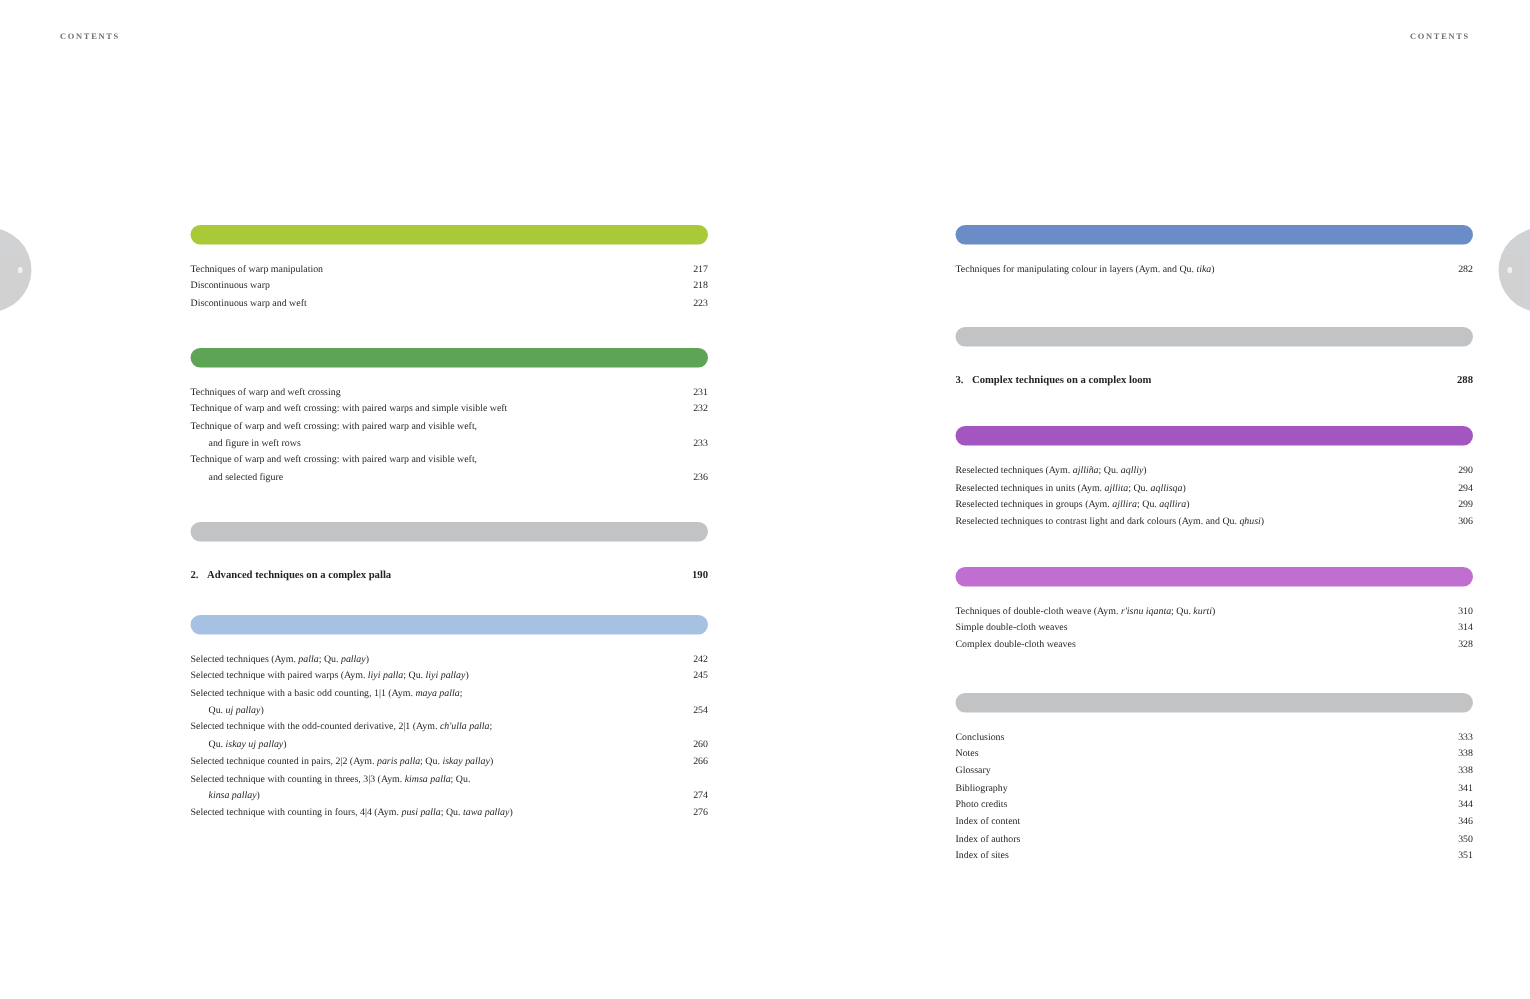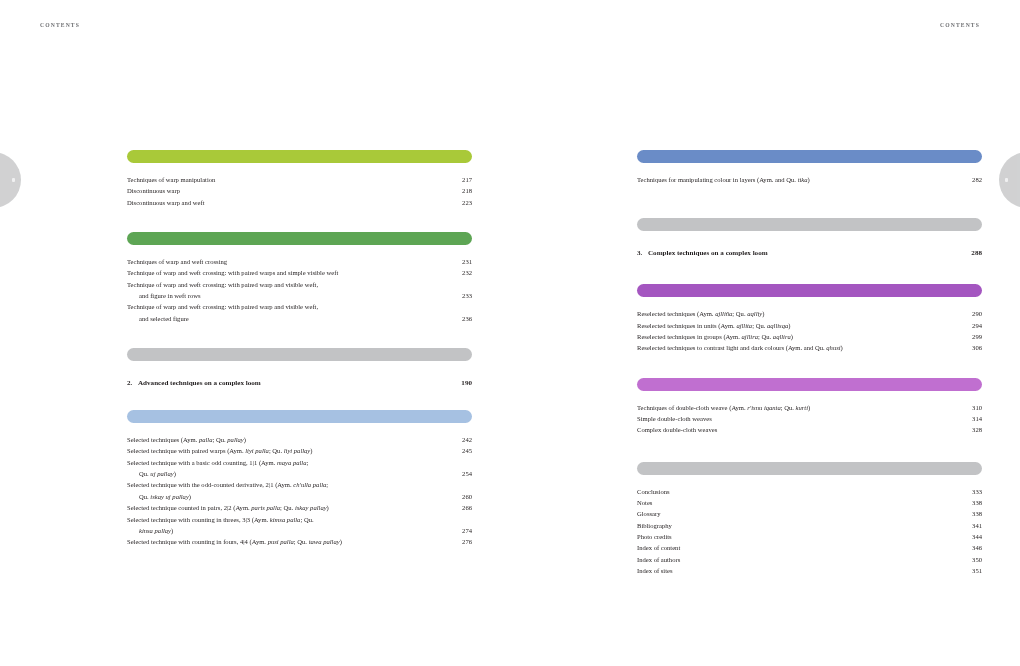--- a/index.html
+++ b/index.html
@@ -192,21 +192,21 @@
           <span class="dotfill"></span>
           <span class="pg">236</span>
         </div>
       </div>
       <div class="sp" style="height: 24px;"></div>
       <div class="bar" style="background: rgb(194, 195, 197);"></div>
       <div class="sp" style="height: 16px;"></div>
       <div class="group">
         <div class="entry chapter">
           <span class="num">2.</span>
-          <span class="txt"><span>Advanced techniques on a complex loom</span></span>
+          <span class="txt"><span>Advanced techniques on a complex palla</span></span>
           <span class="dotfill"></span>
           <span class="pg">190</span>
         </div>
       </div>
       <div class="sp" style="height: 21px;"></div>
       <div class="bar" style="background: rgb(166, 193, 226);"></div>
       <div class="sp" style="height: 11px;"></div>
       <div class="group">
         <div class="entry">
           <span class="txt"><span>Selected techniques (Aym. </span><i>palla</i><span>; Qu. </span><i>pallay</i><span>)</span></span>

